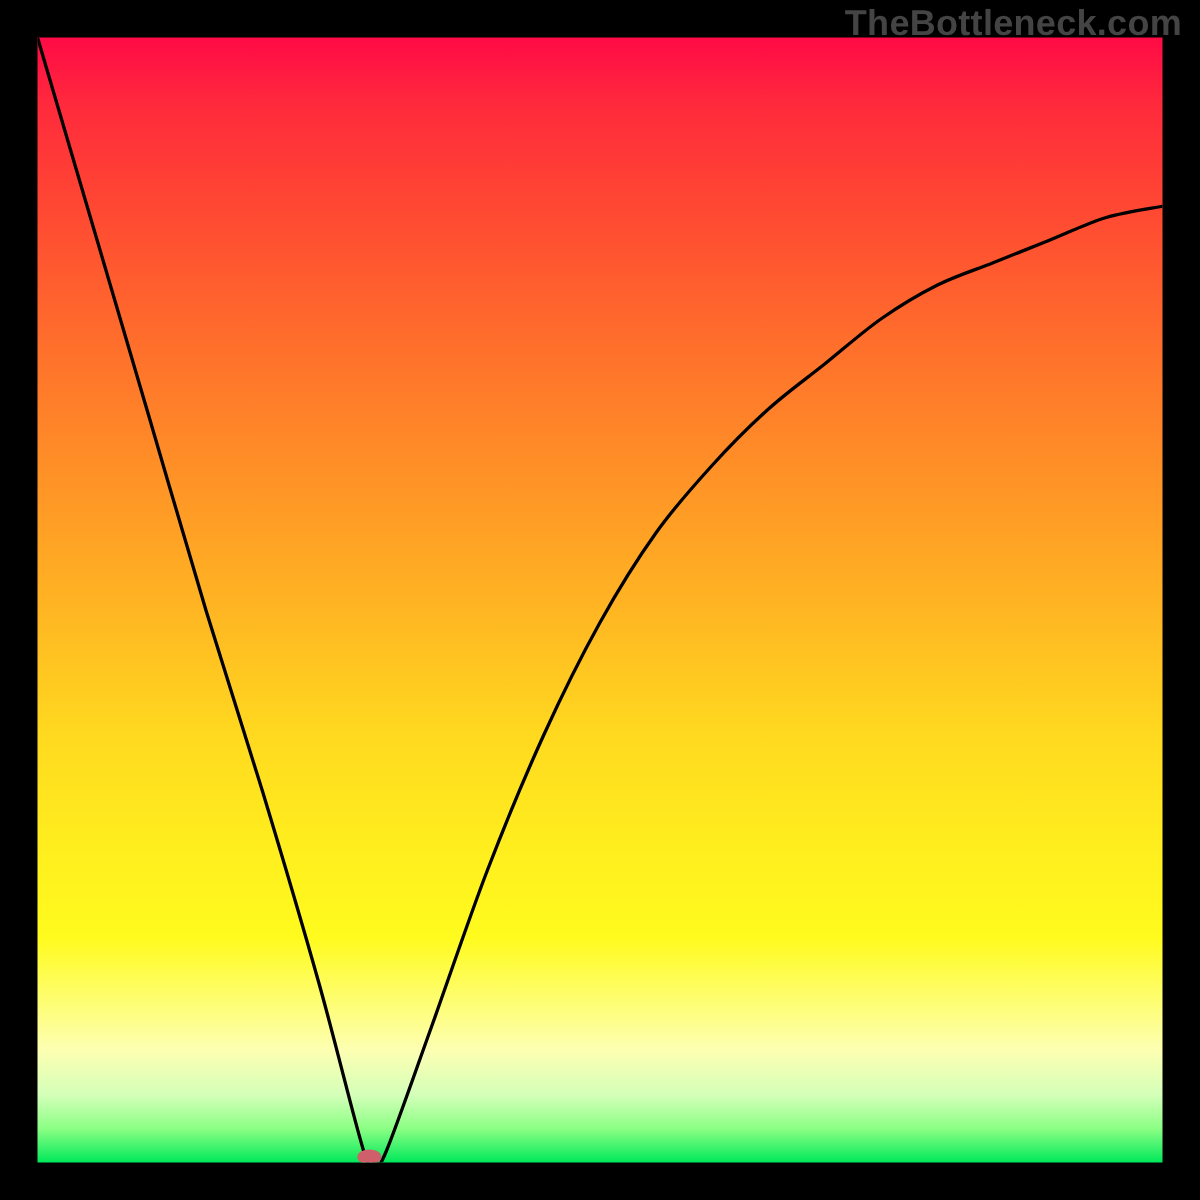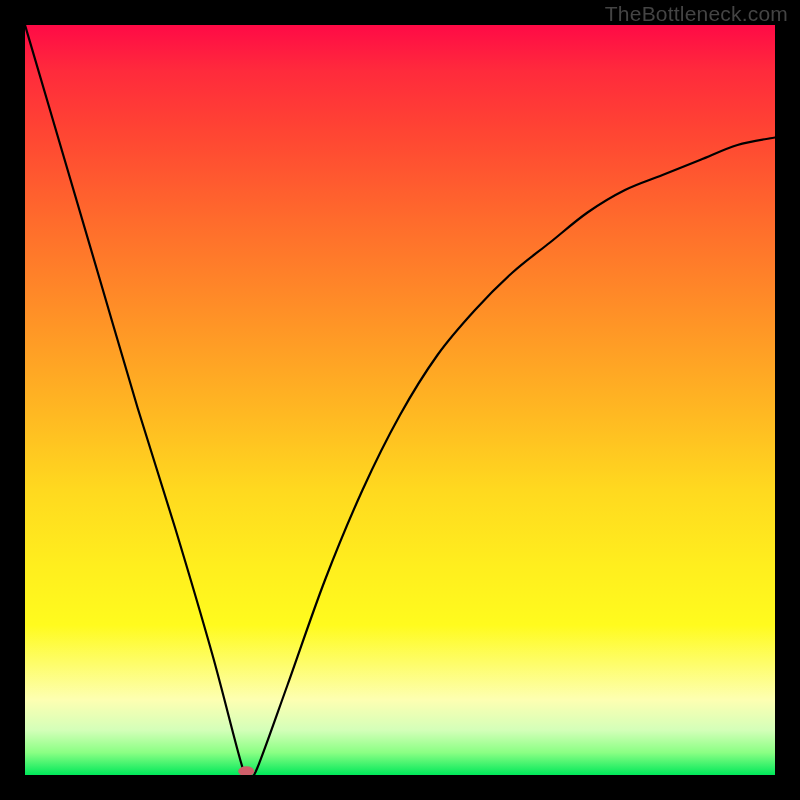--- a/index.html
+++ b/index.html
@@ -14,22 +14,22 @@
   .outer {
     width: 800px;
     height: 800px;
     background: #000;
     position: relative;
   }
   .watermark {
     position: absolute;
     top: 2px;
     right: 12px;
-    font-size: 21px;
-    font-weight: 400;
+    font-size: 24px;
+    font-weight: 700;
     color: #444;
     letter-spacing: 0.2px;
     z-index: 10;
   }
   .plot-wrap {
     position: absolute;
     left: 25px;
     top: 25px;
     width: 750px;
     height: 750px;

